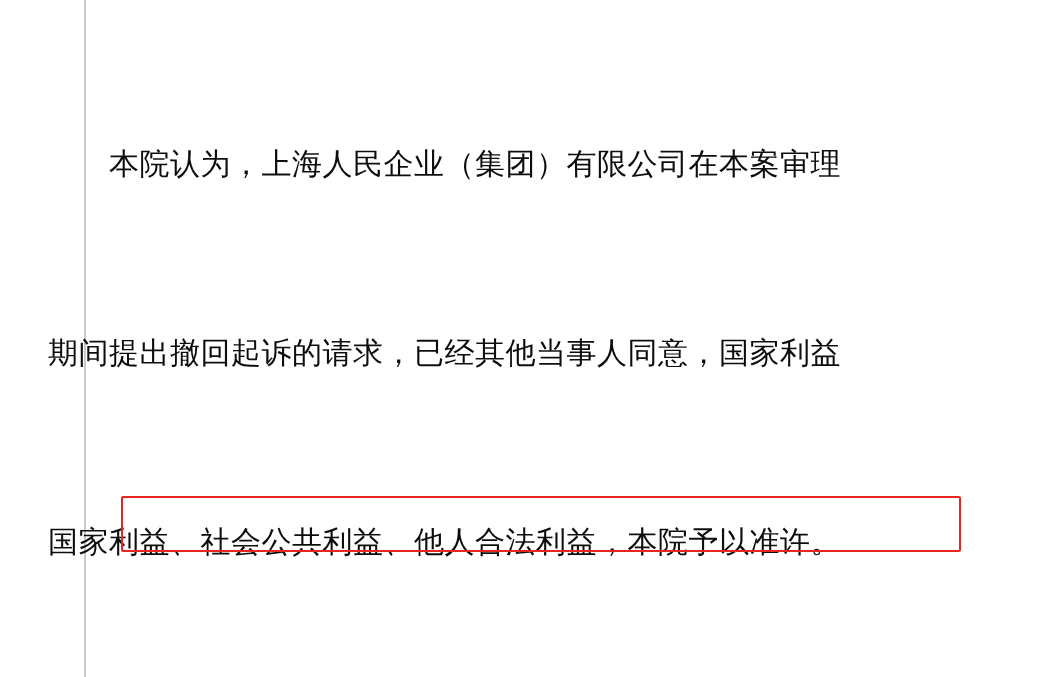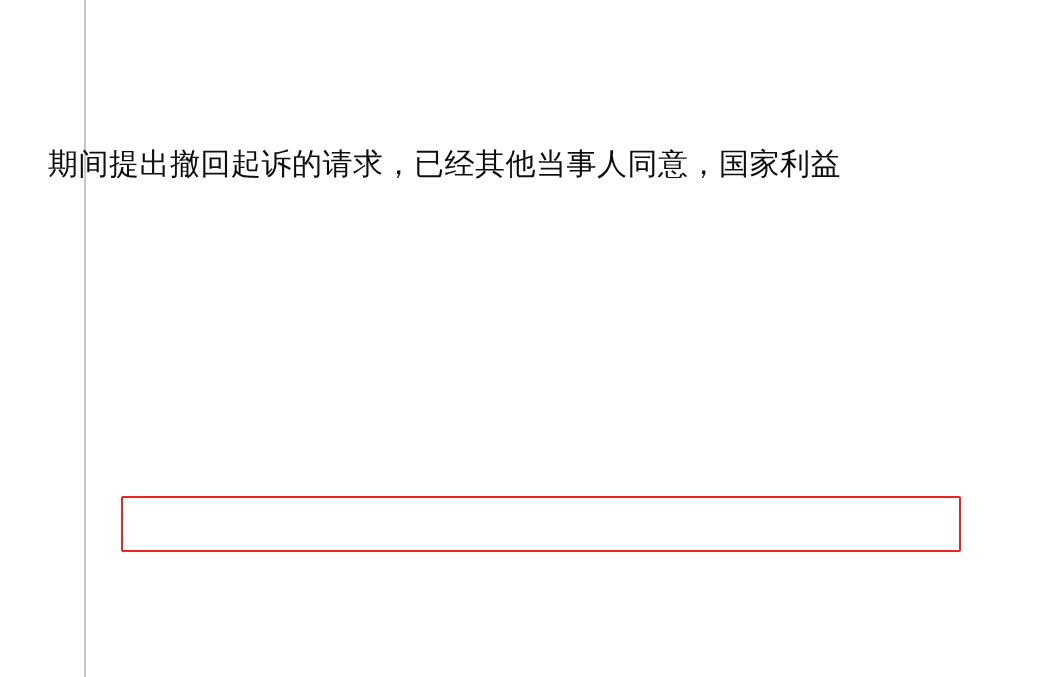--- a/index.html
+++ b/index.html
@@ -62,21 +62,23 @@
 </head>
 <body>
 
 <div id="page">
 
   <div id="left-rule"></div>
 
   <div id="doc-body">
 
     <div class="para">
+      <span class="line">　　本院认为，上海人民企业（集团）有限公司在本案审理</span>
       <span class="line">期间提出撤回起诉的请求，已经其他当事人同意，国家利益</span>
+      <span class="line">国家利益、社会公共利益、他人合法利益，本院予以准许。</span>
       
       
       
     </div>
 
   </div>
 
   <div id="red-box"></div>
 
 </div>

